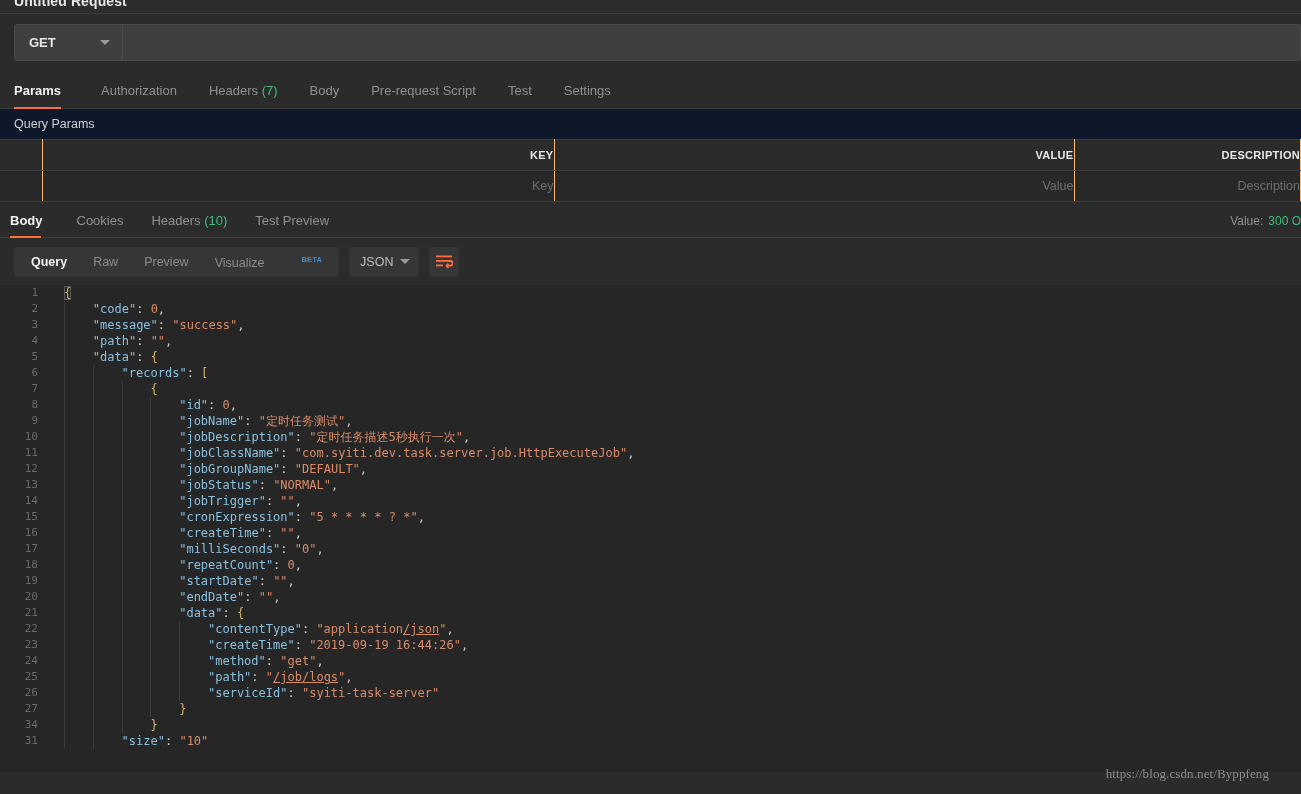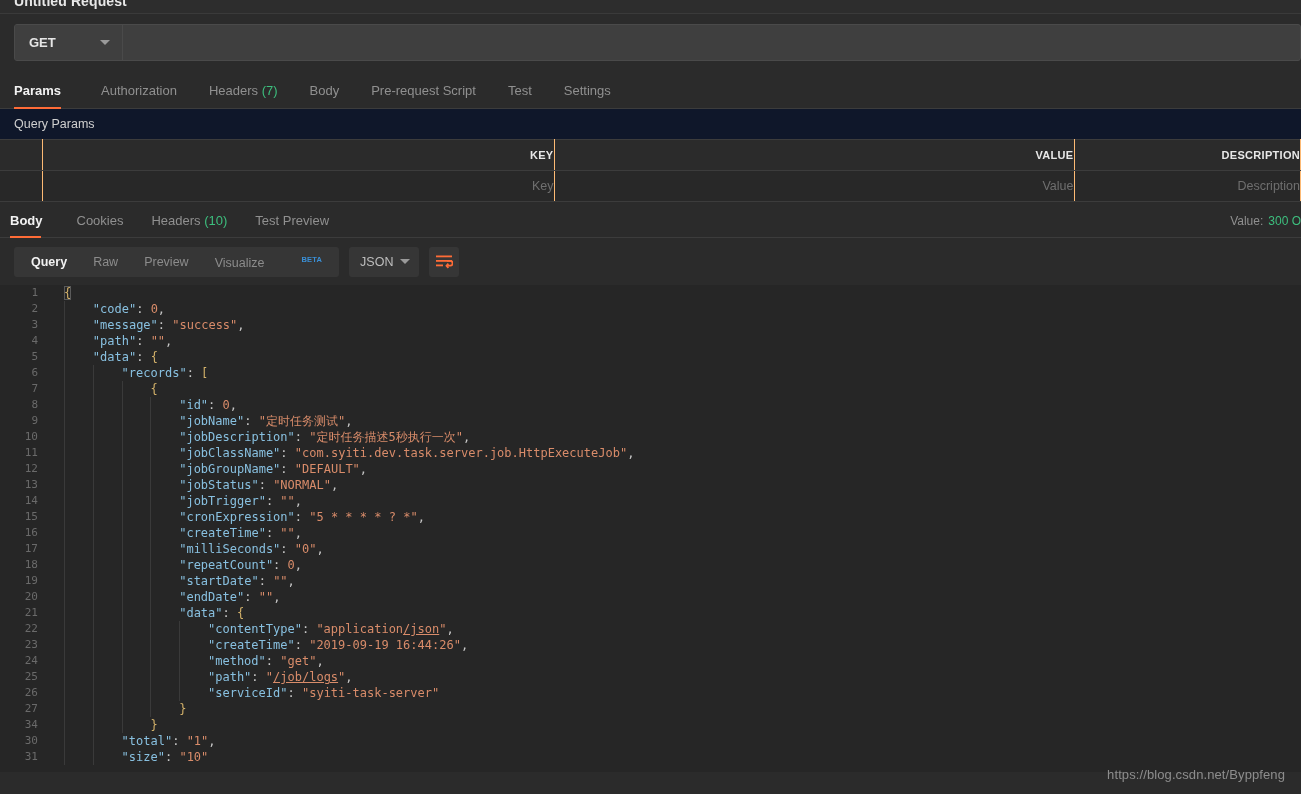--- a/index.html
+++ b/index.html
@@ -258,24 +258,24 @@
   .p   { color: #c8c8c8; }
   .br  { color: #d4b26a; }
   .lnk { color: #d98c6a; text-decoration: underline; }
   .bracket-hl {
     outline: 1px solid #5a5a5a;
     outline-offset: -1px;
   }
 
   .watermark {
     position: absolute;
-    right: 16px; bottom: 12px;
+    right: 32px; bottom: 12px;
     font-size: 13px;
     color: #8d8d8d;
-    font-family: Liberation Sans, sans-serif;
+    font-family: Liberation Serif, serif;
     letter-spacing: .1px;
   }
 </style>
 </head>
 <body>
 
 <div class="req-title-bar">
   <div class="req-title">Untitled Request</div>
 </div>
 
@@ -408,17 +408,16 @@
     <div class="code-line"><div class="gutter">19</div><div class="code-text"><span class="guide" style="left: 16px;"></span><span class="guide" style="left: 44.8px;"></span><span class="guide" style="left: 73.6px;"></span><span class="guide" style="left: 102.4px;"></span><span style="padding-left: 115.2px;"><span class="k">"startDate"</span><span class="p">:</span><span class="p"> </span><span class="s">""</span><span class="p">,</span></span></div></div>
     <div class="code-line"><div class="gutter">20</div><div class="code-text"><span class="guide" style="left: 16px;"></span><span class="guide" style="left: 44.8px;"></span><span class="guide" style="left: 73.6px;"></span><span class="guide" style="left: 102.4px;"></span><span style="padding-left: 115.2px;"><span class="k">"endDate"</span><span class="p">:</span><span class="p"> </span><span class="s">""</span><span class="p">,</span></span></div></div>
     <div class="code-line"><div class="gutter">21</div><div class="code-text"><span class="guide" style="left: 16px;"></span><span class="guide" style="left: 44.8px;"></span><span class="guide" style="left: 73.6px;"></span><span class="guide" style="left: 102.4px;"></span><span style="padding-left: 115.2px;"><span class="k">"data"</span><span class="p">:</span><span class="p"> </span><span class="br">{</span></span></div></div>
     <div class="code-line"><div class="gutter">22</div><div class="code-text"><span class="guide" style="left: 16px;"></span><span class="guide" style="left: 44.8px;"></span><span class="guide" style="left: 73.6px;"></span><span class="guide" style="left: 102.4px;"></span><span class="guide" style="left: 131.2px;"></span><span style="padding-left: 144px;"><span class="k">"contentType"</span><span class="p">:</span><span class="p"> </span><span class="s">"application<span class="lnk">/json</span>"</span><span class="p">,</span></span></div></div>
     <div class="code-line"><div class="gutter">23</div><div class="code-text"><span class="guide" style="left: 16px;"></span><span class="guide" style="left: 44.8px;"></span><span class="guide" style="left: 73.6px;"></span><span class="guide" style="left: 102.4px;"></span><span class="guide" style="left: 131.2px;"></span><span style="padding-left: 144px;"><span class="k">"createTime"</span><span class="p">:</span><span class="p"> </span><span class="s">"2019-09-19 16:44:26"</span><span class="p">,</span></span></div></div>
     <div class="code-line"><div class="gutter">24</div><div class="code-text"><span class="guide" style="left: 16px;"></span><span class="guide" style="left: 44.8px;"></span><span class="guide" style="left: 73.6px;"></span><span class="guide" style="left: 102.4px;"></span><span class="guide" style="left: 131.2px;"></span><span style="padding-left: 144px;"><span class="k">"method"</span><span class="p">:</span><span class="p"> </span><span class="s">"get"</span><span class="p">,</span></span></div></div>
     <div class="code-line"><div class="gutter">25</div><div class="code-text"><span class="guide" style="left: 16px;"></span><span class="guide" style="left: 44.8px;"></span><span class="guide" style="left: 73.6px;"></span><span class="guide" style="left: 102.4px;"></span><span class="guide" style="left: 131.2px;"></span><span style="padding-left: 144px;"><span class="k">"path"</span><span class="p">:</span><span class="p"> </span><span class="s">"<span class="lnk">/job/logs</span>"</span><span class="p">,</span></span></div></div>
     <div class="code-line"><div class="gutter">26</div><div class="code-text"><span class="guide" style="left: 16px;"></span><span class="guide" style="left: 44.8px;"></span><span class="guide" style="left: 73.6px;"></span><span class="guide" style="left: 102.4px;"></span><span class="guide" style="left: 131.2px;"></span><span style="padding-left: 144px;"><span class="k">"serviceId"</span><span class="p">:</span><span class="p"> </span><span class="s">"syiti-task-server"</span></span></div></div>
     <div class="code-line"><div class="gutter">27</div><div class="code-text"><span class="guide" style="left: 16px;"></span><span class="guide" style="left: 44.8px;"></span><span class="guide" style="left: 73.6px;"></span><span class="guide" style="left: 102.4px;"></span><span style="padding-left: 115.2px;"><span class="br">}</span></span></div></div>
     <div class="code-line"><div class="gutter">34</div><div class="code-text"><span class="guide" style="left: 16px;"></span><span class="guide" style="left: 44.8px;"></span><span class="guide" style="left: 73.6px;"></span><span style="padding-left: 86.4px;"><span class="br">}</span></span></div></div>
-    <div class="code-line"><div class="gutter">30</div><div class="code-text"><span class="guide" style="left: 16px;"></span><span class="guide" style="left: 44.8px;"></span><span style="padding-left: 57.6px;"><span class="k">"total"</span><span class="p">:</span><span class="p"> </span><span class="s">"1"</span><span class="p">,</span></span></div></div>
     <div class="code-line"><div class="gutter">31</div><div class="code-text"><span class="guide" style="left: 16px;"></span><span class="guide" style="left: 44.8px;"></span><span style="padding-left: 57.6px;"><span class="k">"size"</span><span class="p">:</span><span class="p"> </span><span class="s">"10"</span></span></div></div>
   </div>
 
 <div class="watermark">https://blog.csdn.net/Byppfeng</div>
 
 </body></html>

